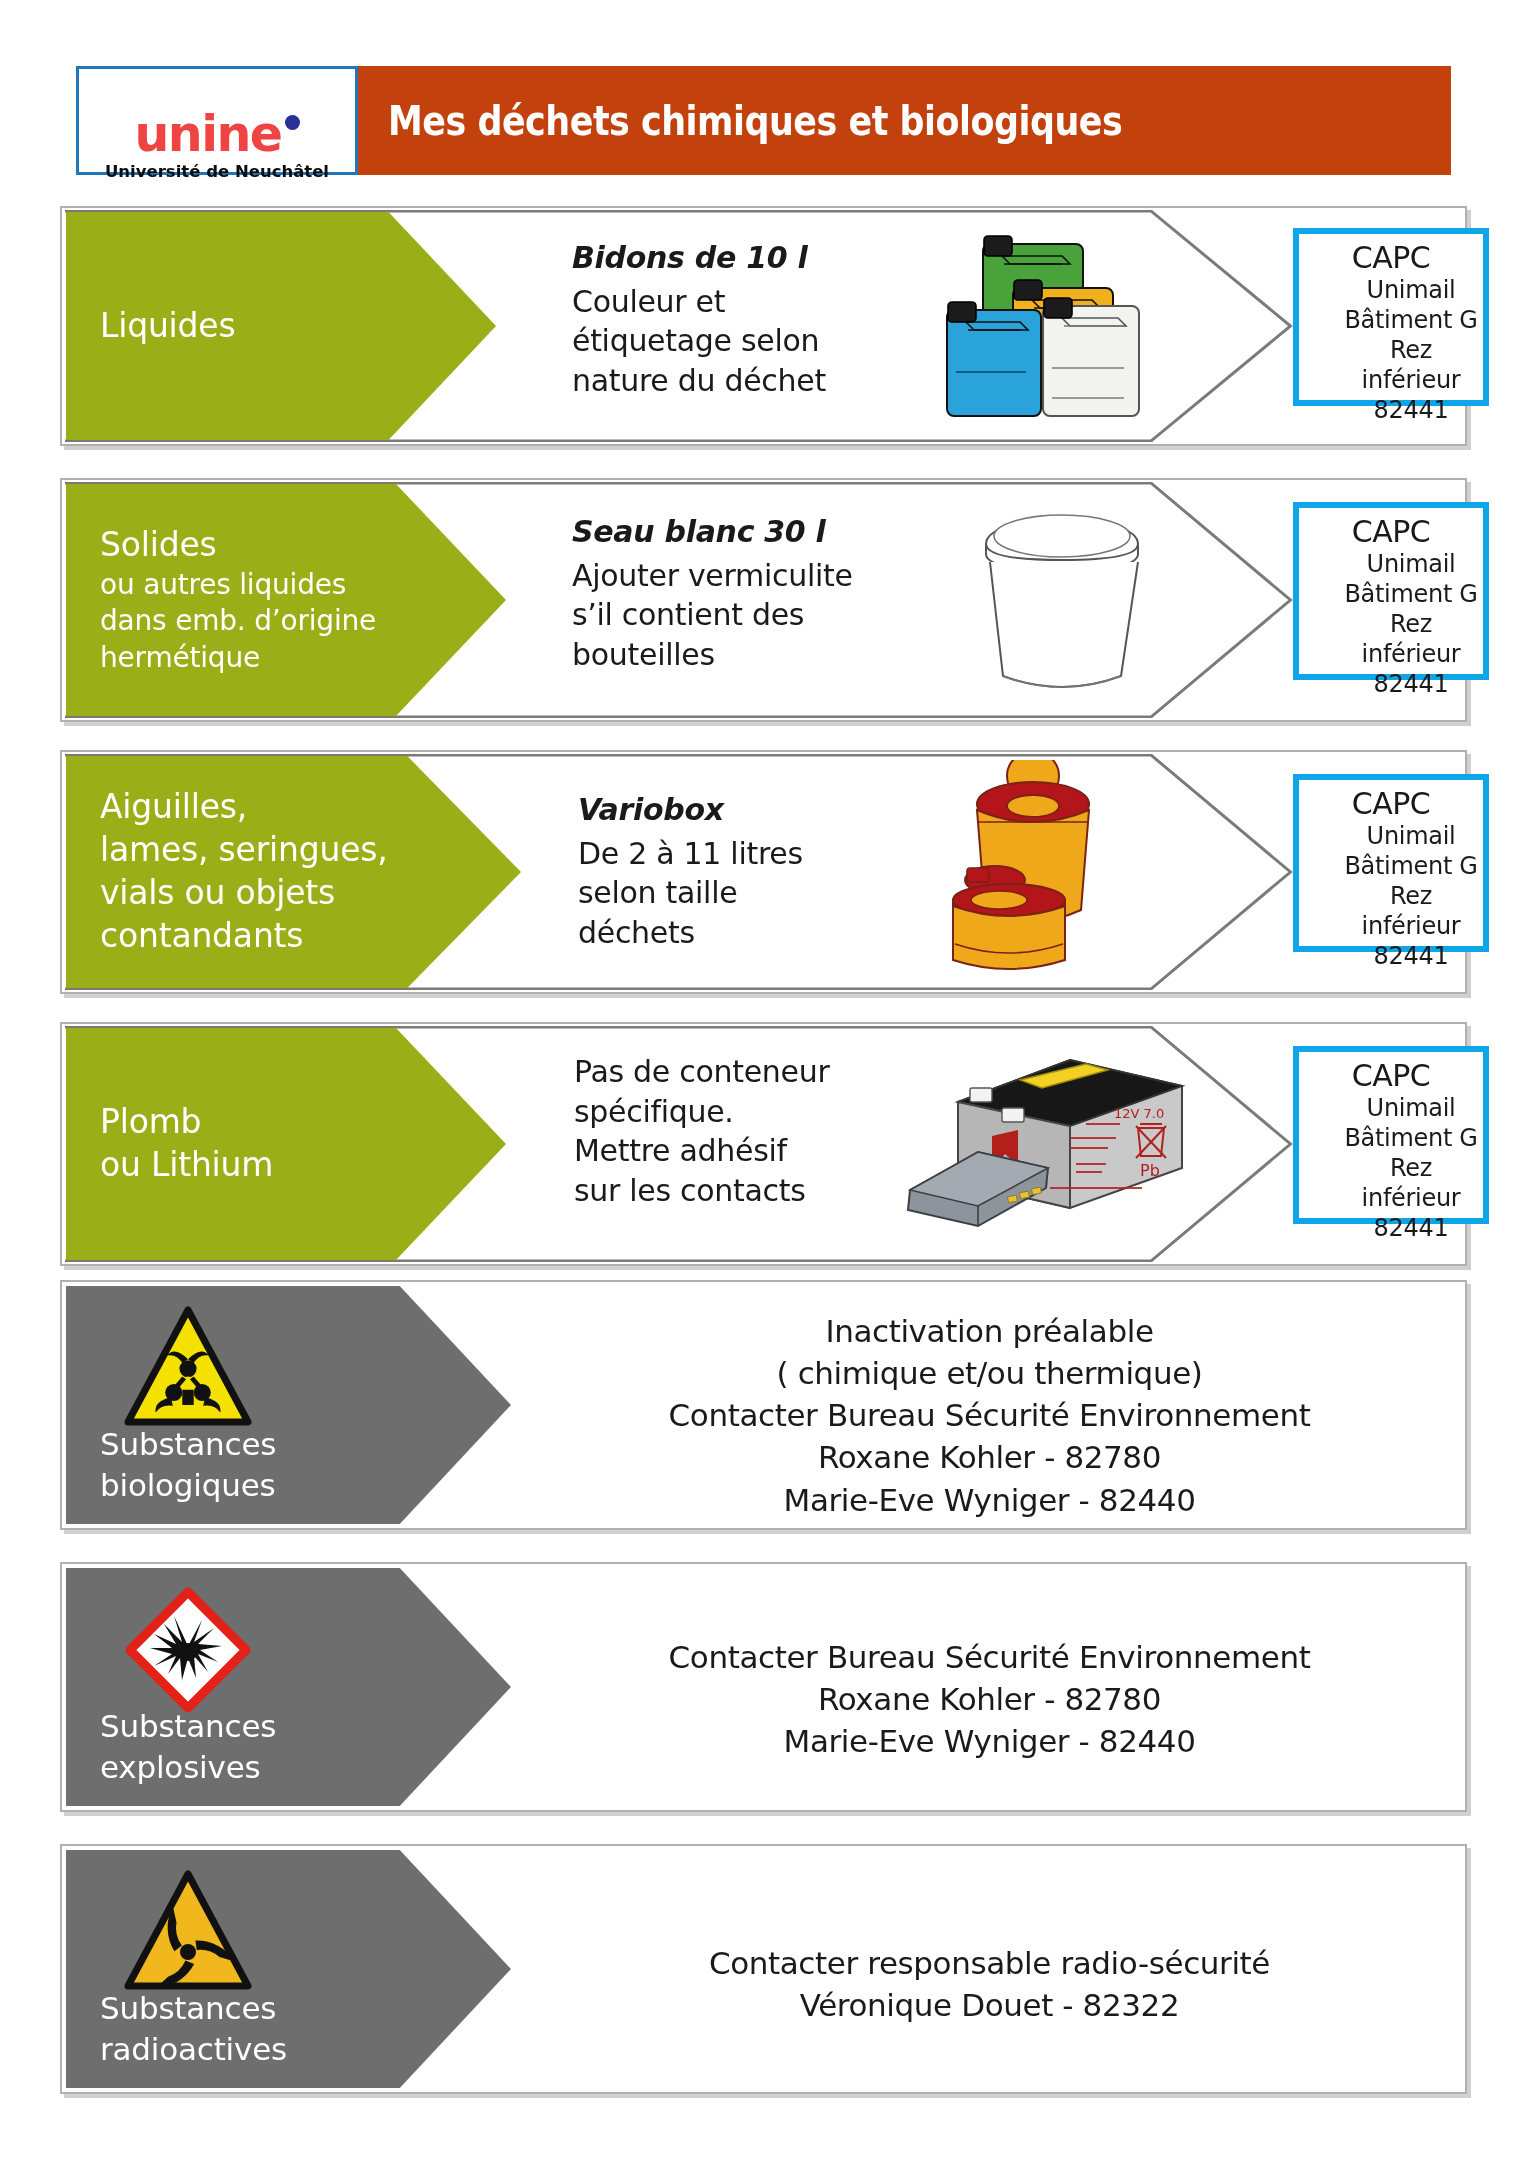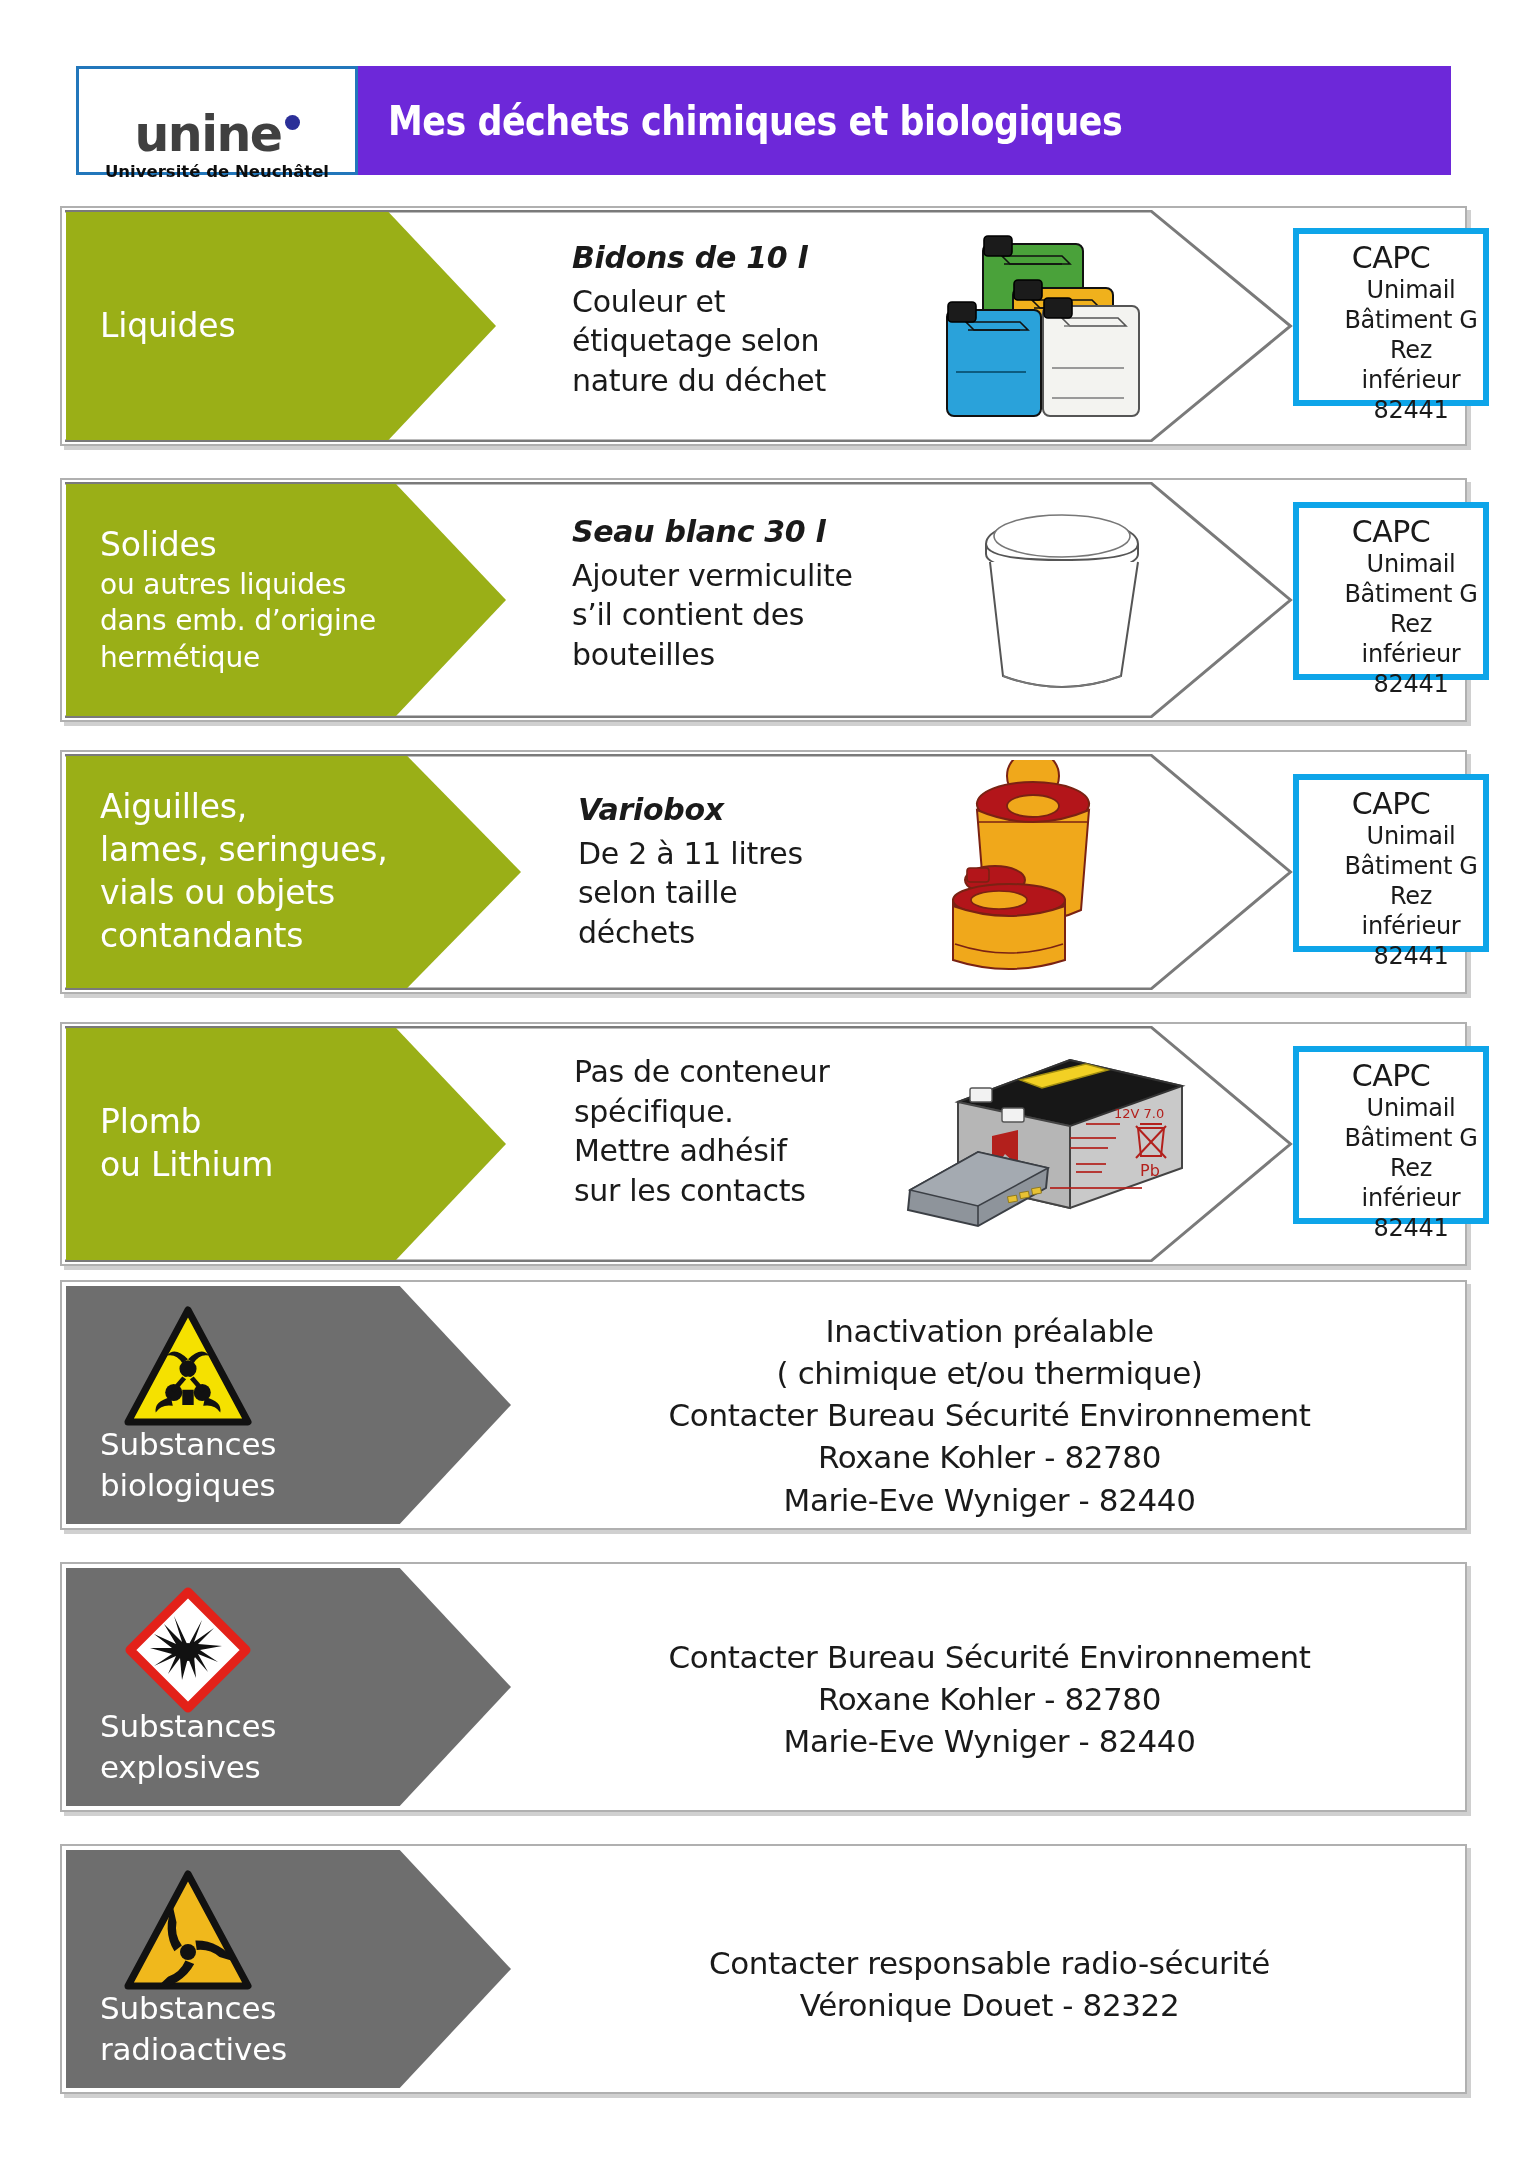--- a/index.html
+++ b/index.html
@@ -38,21 +38,21 @@
     flex-direction: column;
     align-items: center;
     justify-content: center;
     padding-top: 6px;
   }
   .logo-word {
     font-family: "DejaVu Sans", sans-serif;
     font-weight: bold;
     font-size: 49px;
     letter-spacing: -1.5px;
-    color: #404040;
+    color: #ef4444;
     line-height: 1;
     position: relative;
     padding-right: 18px;
     margin-top: 44px;
   }
   .logo-dot {
     position: absolute;
     right: 0px;
     top: 5px;
     width: 15px;
@@ -63,21 +63,21 @@
   .logo-sub {
     font-family: "DejaVu Sans", sans-serif;
     font-weight: bold;
     font-size: 16.5px;
     color: #0d0d0d;
     margin-top: 3px;
     letter-spacing: 0px;
   }
   .header-title-bar {
     flex: 1;
-    background: #6d28d9;
+    background: #c2410c;
     display: flex;
     align-items: center;
     padding-left: 30px;
   }
   .header-title {
     color: #ffffff;
     font-family: "DejaVu Sans", sans-serif;
     font-weight: bold;
     font-size: 40px;
     letter-spacing: -0.5px;

